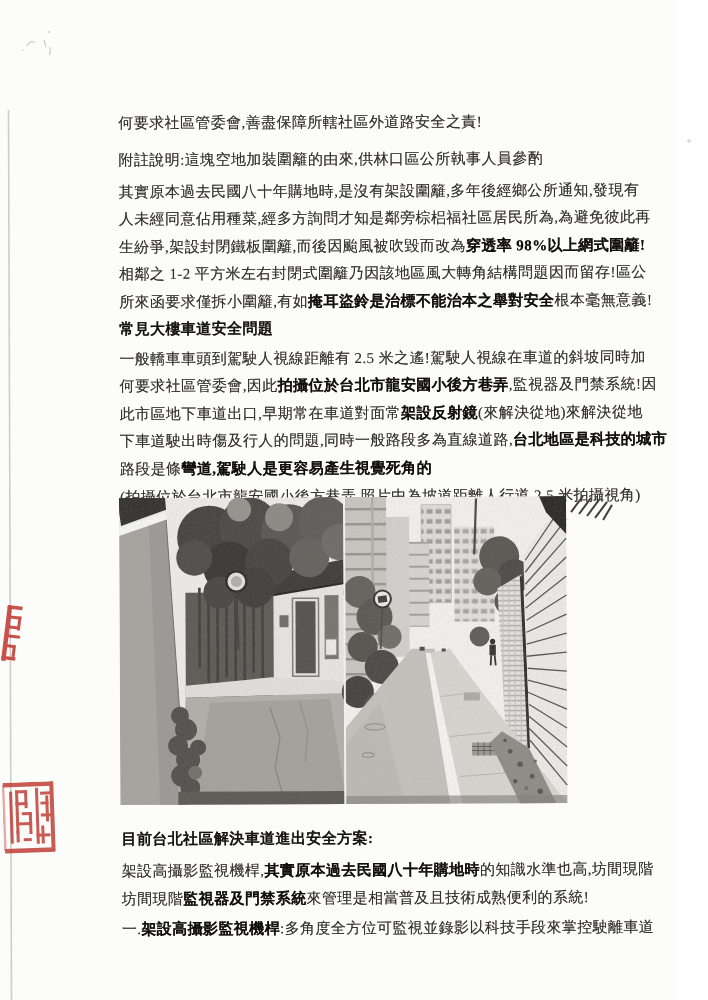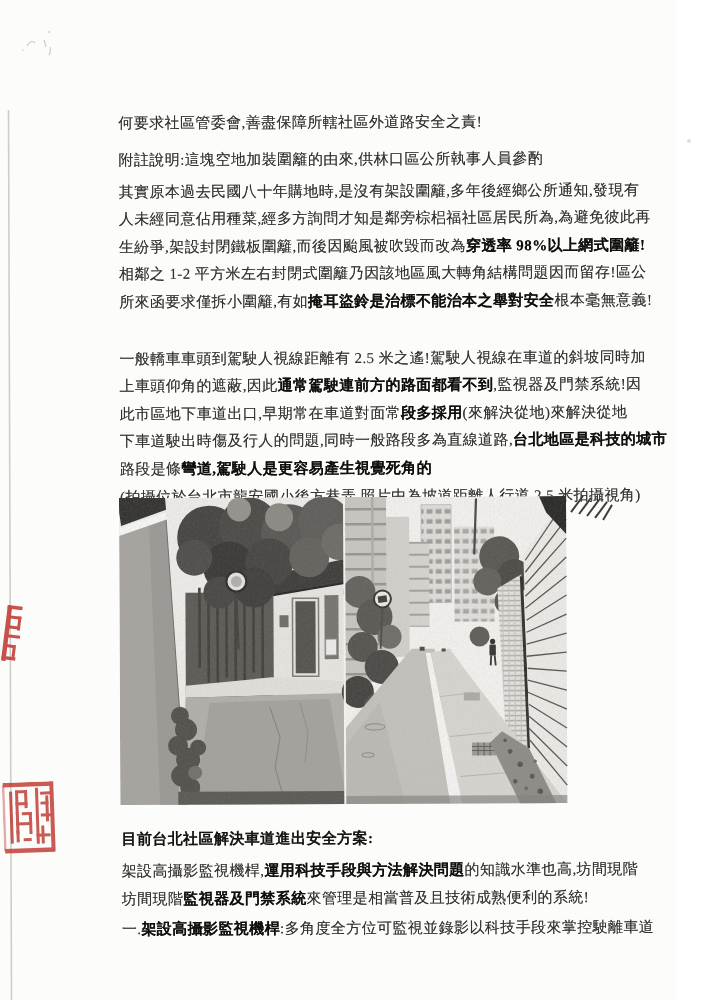--- a/index.html
+++ b/index.html
@@ -82,24 +82,25 @@
 
     <p class="line" style="top:97px"><span>何要求社區管委會,善盡保障所轄社區外道路安全之責!</span></p>
     <p class="line" style="top:134px"><span>附註說明:這塊空地加裝圍籬的由來,供林口區公所執事人員參酌</span></p>
 
     <p class="line" style="top:166px"><span>其實原本過去民國八十年購地時,是沒有架設圍籬,多年後經鄉公所通知,發現有</span></p>
     <p class="line" style="top:193px"><span>人未經同意佔用種菜,經多方詢問才知是鄰旁棕梠福社區居民所為,為避免彼此再</span></p>
     <p class="line" style="top:221px"><span>生紛爭,架設封閉鐵板圍籬,而後因颱風被吹毀而改為</span><b>穿透率 98%以上網式圍籬!</b></p>
     <p class="line" style="top:248px"><span>相鄰之 1-2 平方米左右封閉式圍籬乃因該地區風大轉角結構問題因而留存!區公</span></p>
     <p class="line" style="top:276px"><span>所來函要求僅拆小圍籬,有如</span><b>掩耳盜鈴是治標不能治本之舉對安全</b><span>根本毫無意義!</span></p>
 
+    <p class="line heading" style="top:303px"><span>常見大樓車道安全問題</span></p>
 
     <p class="line" style="top:333px"><span>一般轎車車頭到駕駛人視線距離有 2.5 米之遙!駕駛人視線在車道的斜坡同時加</span></p>
-    <p class="line" style="top:360px"><span>上車頭仰角的遮蔽,因此</span><b>通常駕駛連前方的路面都看不到</b><span>,監視器及門禁系統!因</span></p>
-    <p class="line" style="top:388px"><span>此市區地下車道出口,早期常在車道對面常</span><b>段多採用</b><span>(來解決從地)來解決從地</span></p>
+    <p class="line" style="top:360px"><span>何要求社區管委會,因此</span><b>拍攝位於台北市龍安國小後方巷弄</b><span>,監視器及門禁系統!因</span></p>
+    <p class="line" style="top:388px"><span>此市區地下車道出口,早期常在車道對面常</span><b>架設反射鏡</b><span>(來解決從地)來解決從地</span></p>
     <p class="line" style="top:415px"><span>下車道駛出時傷及行人的問題,同時一般路段多為直線道路,</span><b>台北地區是科技的城市</b></p>
     <p class="line" style="top:443px"><span>路段是條</span><b>彎道,駕駛人是更容易產生視覺死角的</b></p>
 
     <p class="line" style="top:471px"><span>(拍攝位於台北市龍安國小後方巷弄,照片中為坡道距離人行道 2.5 米拍攝視角)</span></p>
 
     <div class="photo-wrap">
       <svg width="495" height="308" viewBox="0 0 495 308">
         <defs>
           <pattern id="win" width="9" height="10" patternUnits="userSpaceOnUse">
             <rect width="9" height="10" fill="#e4e2de"></rect>
@@ -300,19 +301,19 @@
             <line x1="476" y1="22" x2="488" y2="6"></line>
           <line x1="484" y1="24" x2="493" y2="9"></line>
         </g>
 
         <rect x="0" y="0" width="447" height="307" filter="url(#grain)" opacity="0.5"></rect>
       </svg>
     </div>
 
     <p class="line heading" style="top:813px"><span>目前台北社區解決車道進出安全方案:</span></p>
 
-    <p class="line" style="top:845px"><span>架設高攝影監視機桿,</span><b>運用科技手段與方法解決問題</b><span>的知識水準也高,坊間現階</span></p>
+    <p class="line" style="top:845px"><span>架設高攝影監視機桿,</span><b>其實原本過去民國八十年購地時</b><span>的知識水準也高,坊間現階</span></p>
     <p class="line" style="top:873px"><span>坊間現階</span><b>監視器及門禁系統</b><span>來管理是相當普及且技術成熟便利的系統!</span></p>
 
     <p class="line" style="top:903px"><span>一.</span><b>架設高攝影監視機桿</b><span>:多角度全方位可監視並錄影以科技手段來掌控駛離車道</span></p>
 
   </div>
 </div>
 
 </body></html>

